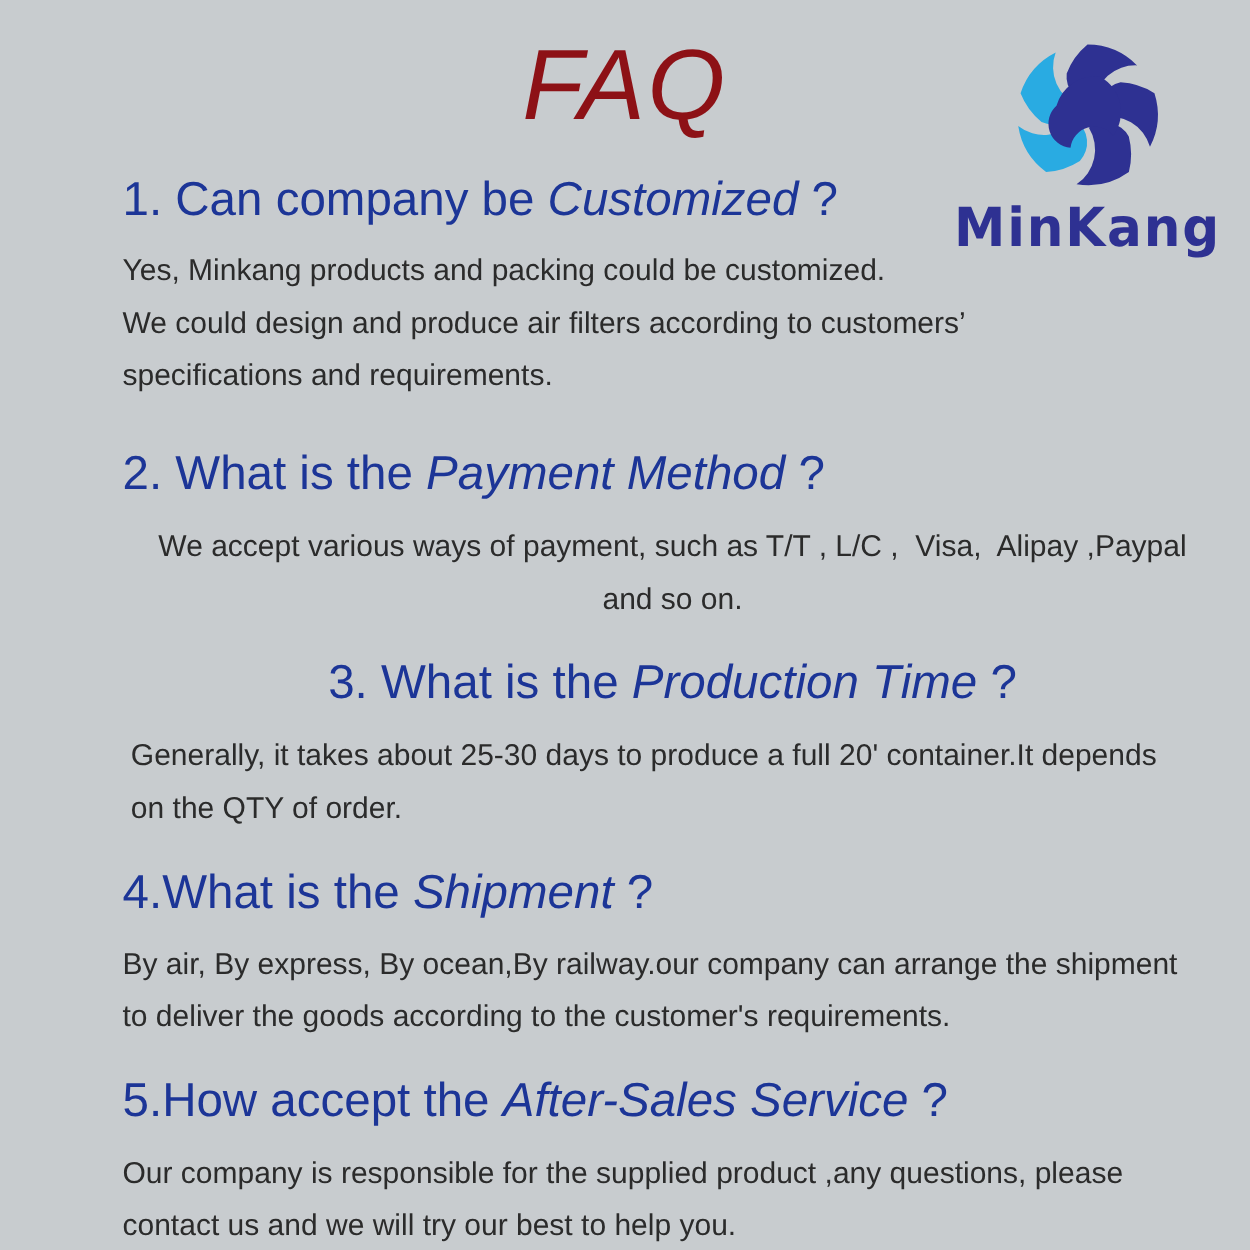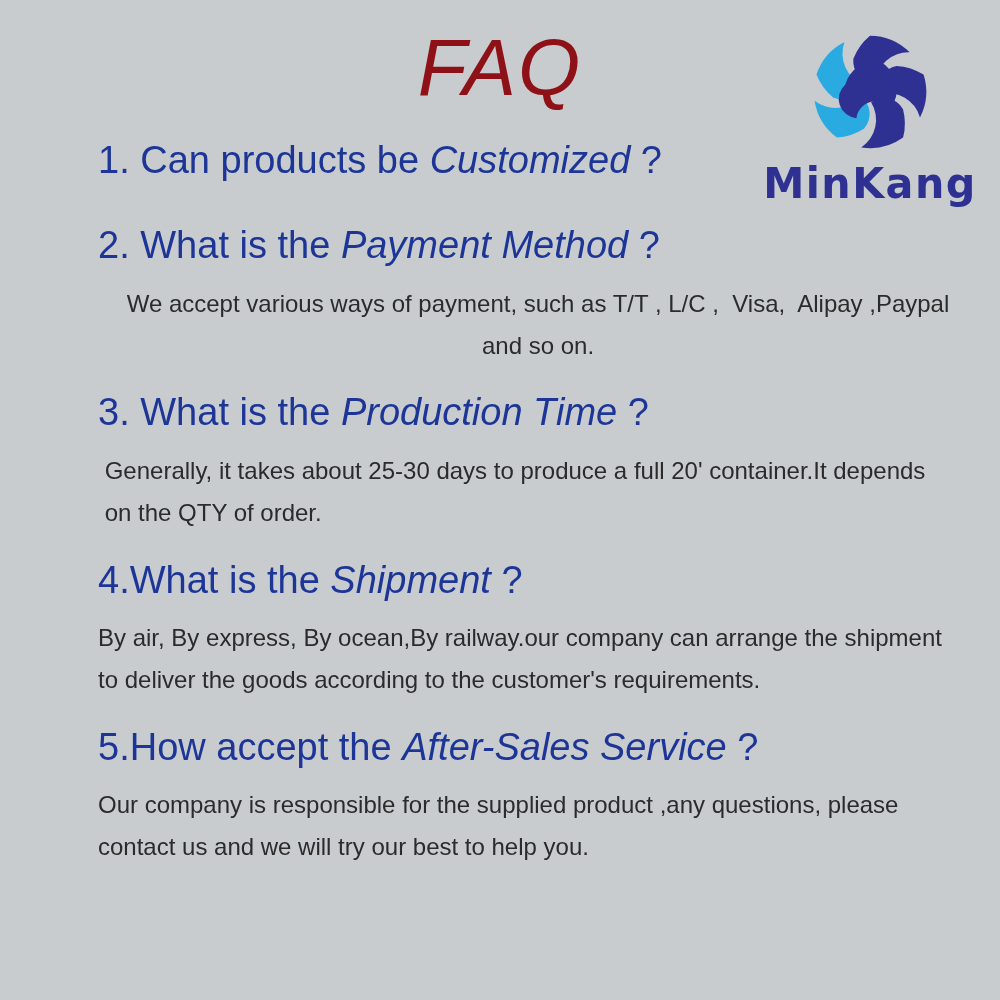--- a/index.html
+++ b/index.html
@@ -103,21 +103,21 @@
     font-size: 24px;
     line-height: 42px;
     margin: 0;
     white-space: pre-wrap;
   }
 
   .q1 { margin-top: 0; }
   .a1 { margin-top: 8px; }
   .q2 { margin-top: 29px; }
   .a2 { margin-top: 10px; text-align: center; }
-  .q3 { margin-top: 17px; }
+  .q3 { margin-top: 17px; text-align: center; }
   .a3 { margin-top: 10px; }
   .q4 { margin-top: 18px; }
   .a4 { margin-top: 9px; }
   .q5 { margin-top: 18px; }
   .a5 { margin-top: 9px; }
 </style>
 </head>
 <body>
 
 <div class="page">
@@ -148,21 +148,24 @@
           <path d="M-6,-50 A50,50 0 0,1 40,10 A30,30 0 0,0 -2,46 A30,30 0 0,1 -40,6 A50,50 0 0,1 -6,-50 Z" fill="#2e3192" transform="rotate(25)"></path>
         </g>
       </svg>
     </div>
     <div class="logo-word">MinKang</div>
   </div>
 
   <div class="content">
 
     <div class="qa-block">
-      <div class="question q1"><span>1. </span><span>Can products be </span><em>Customized</em><span> ?</span></div>
+      <div class="question q1"><span>1. </span><span>Can company be </span><em>Customized</em><span> ?</span></div>
+      <div class="answer a1">Yes, Minkang products and packing could be customized.
+We could design and produce air filters according to customers’
+specifications and requirements.</div>
     </div>
 
     <div class="qa-block">
       <div class="question q2"><span>2. </span><span>What is the </span><em>Payment Method</em><span> ?</span></div>
       <div class="answer a2">We accept various ways of payment, such as T/T , L/C ,  Visa,  Alipay ,Paypal
 and so on.</div>
     </div>
 
     <div class="qa-block">
       <div class="question q3"><span>3. </span><span>What is the </span><em>Production Time</em><span> ?</span></div>

